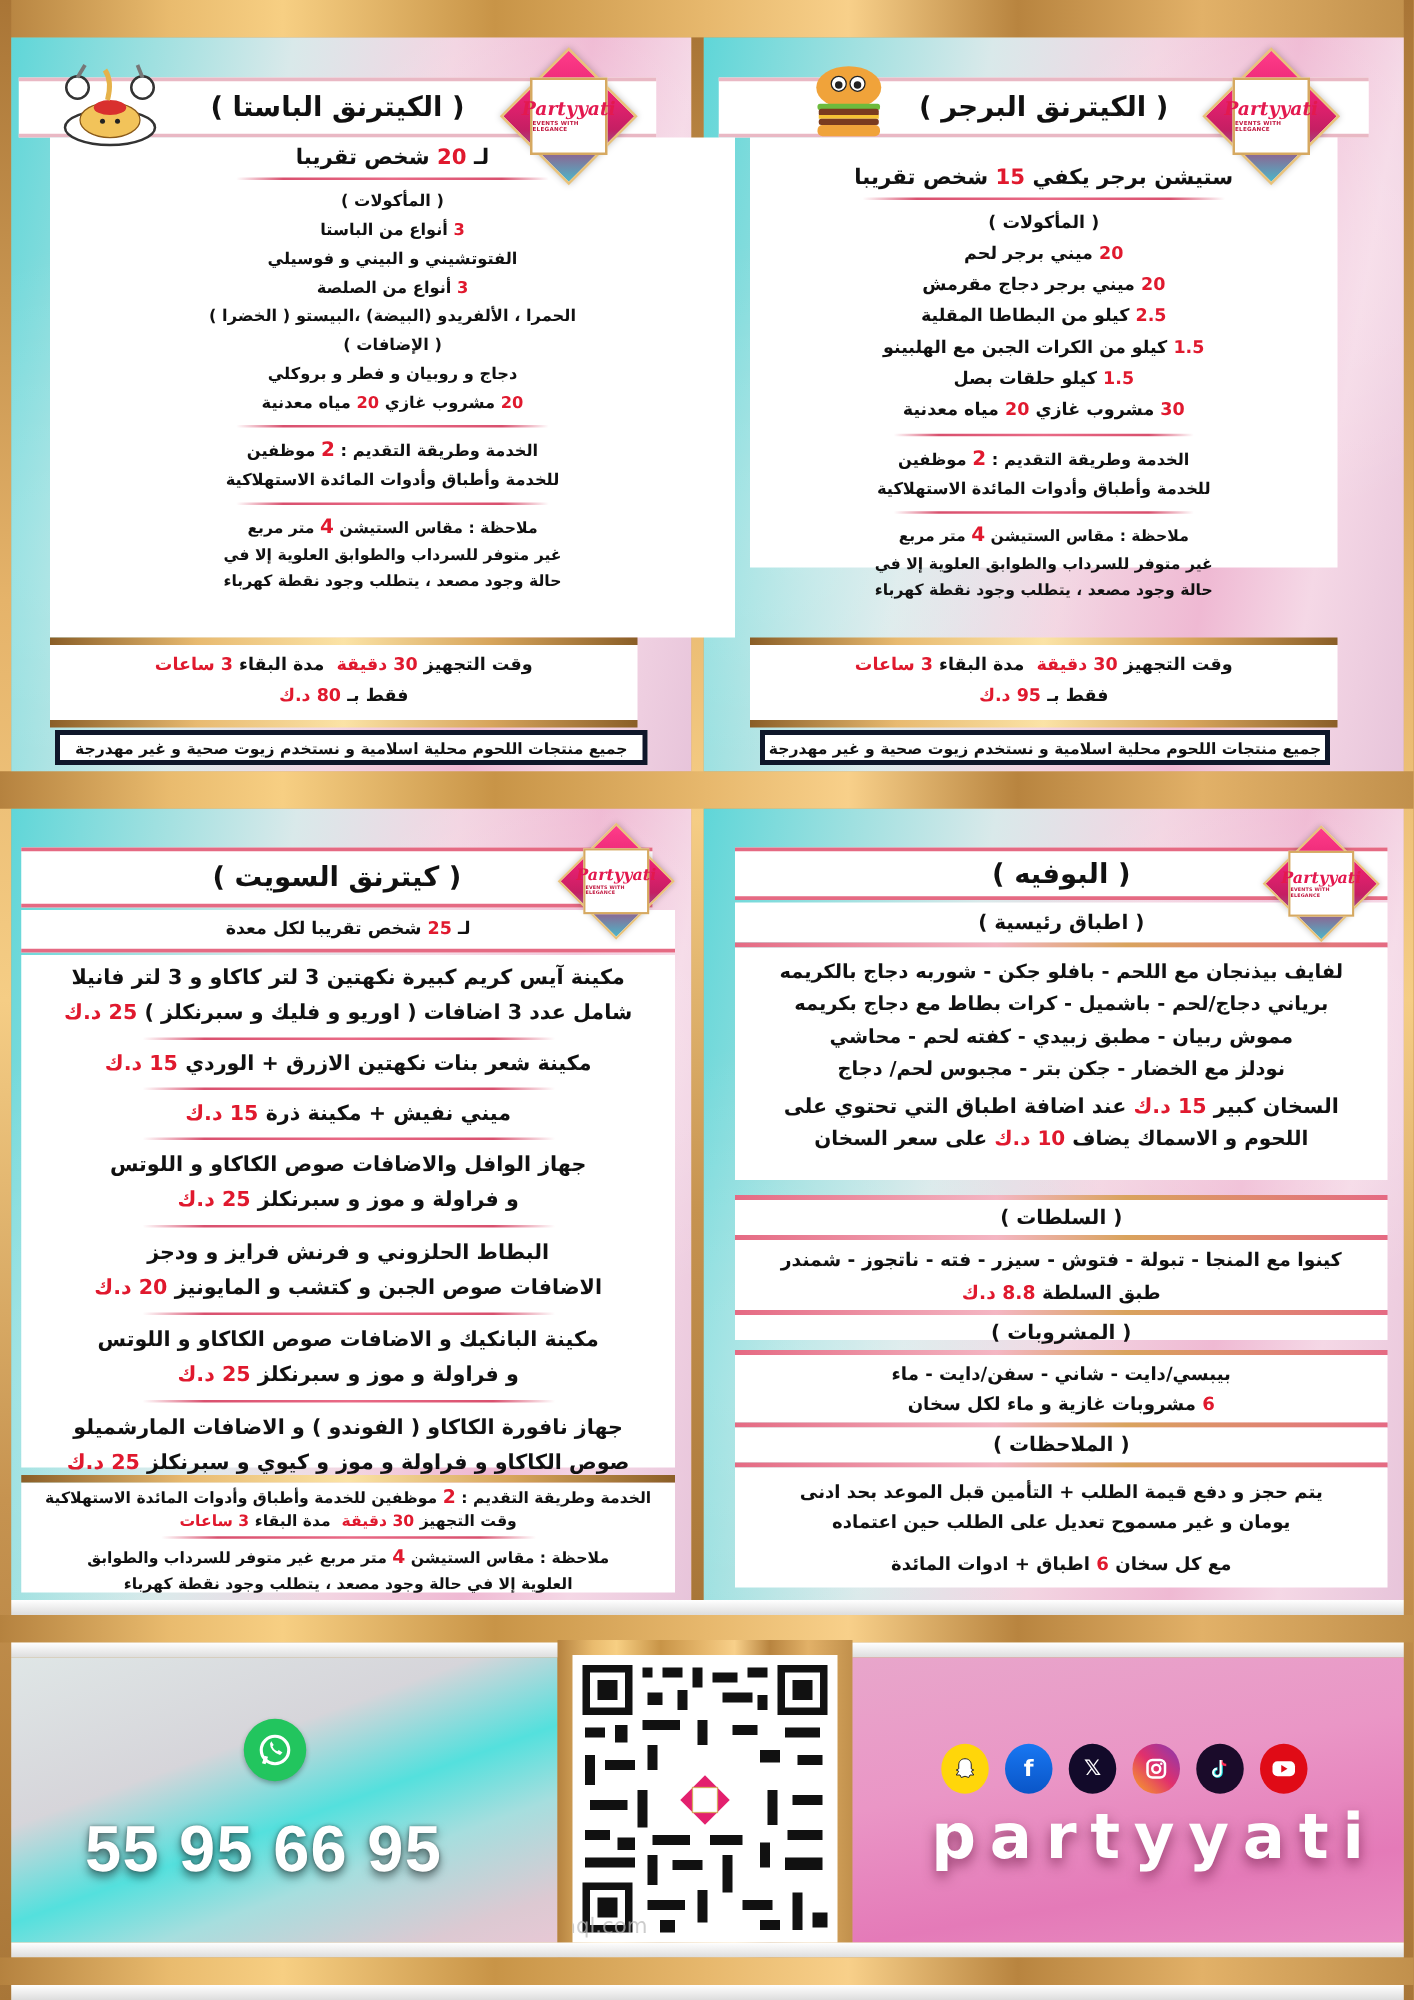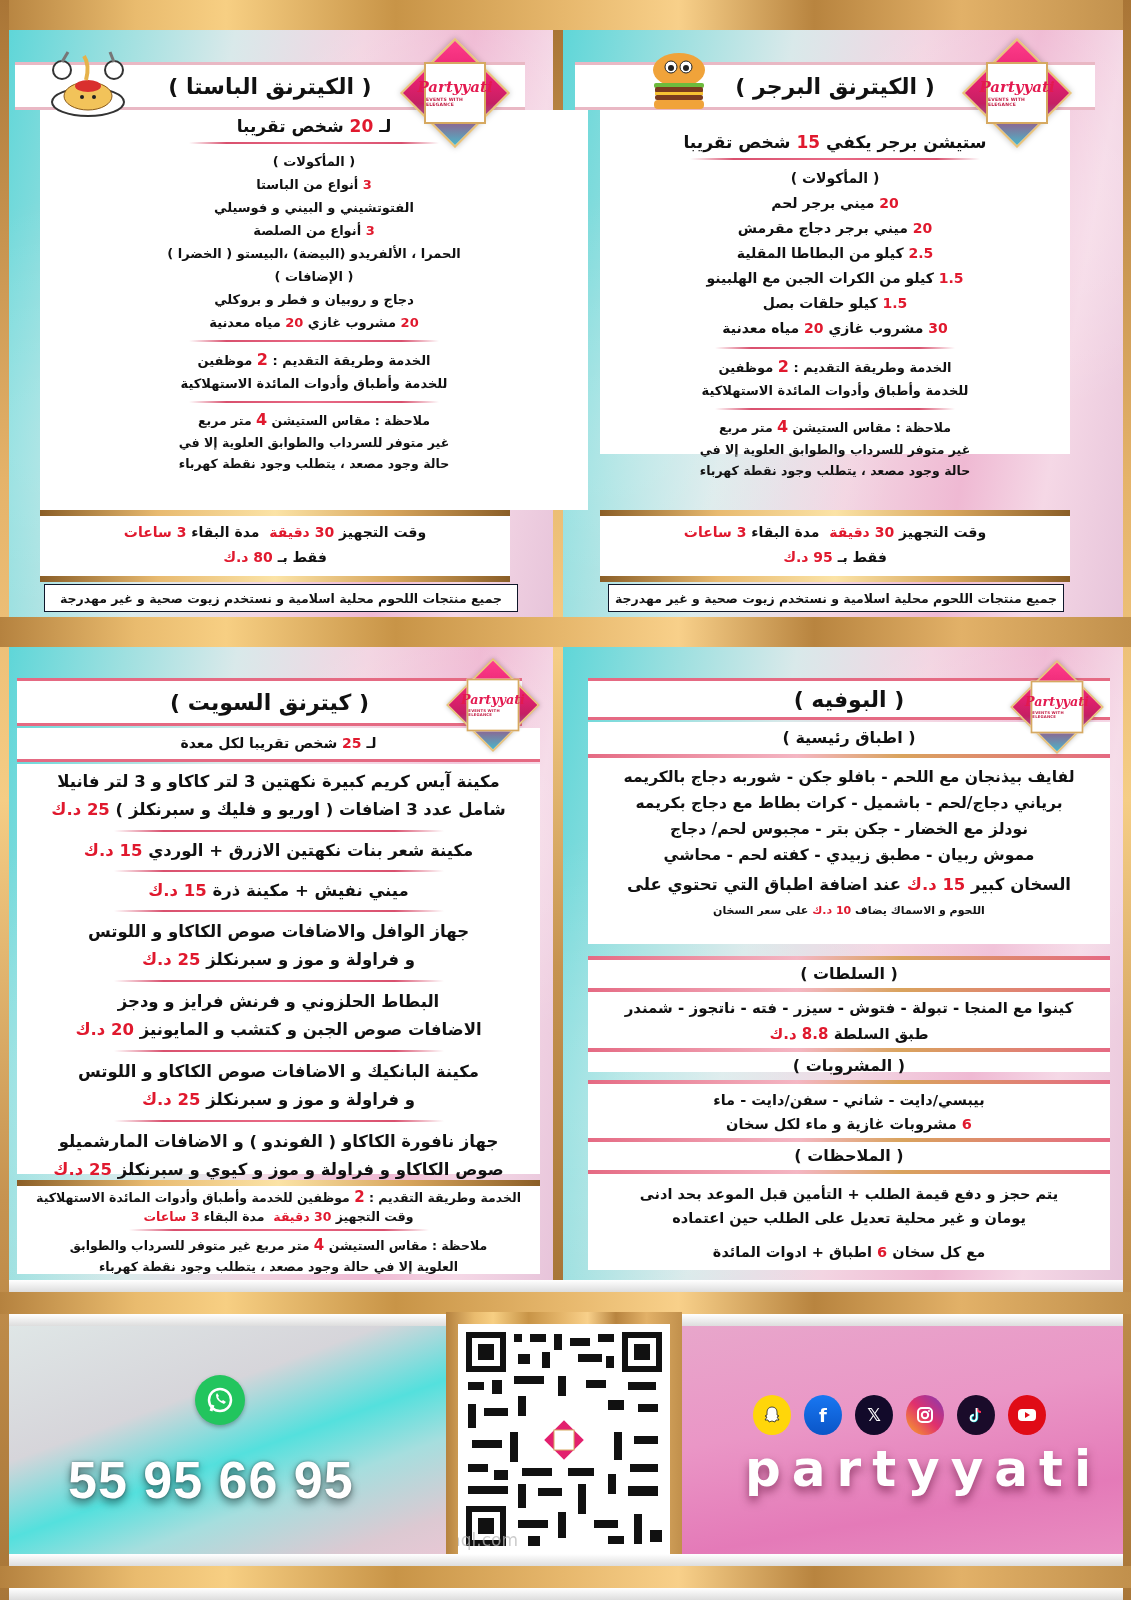--- a/index.html
+++ b/index.html
@@ -42,21 +42,21 @@
     display:flex;flex-direction:column;align-items:center;justify-content:center}
   .logo .brand{font-family:"DejaVu Serif",serif;font-style:italic;font-weight:bold;color:#e3194f;font-size:15px;line-height:1;direction:ltr}
   .logo .tag{font-size:4.5px;color:#c0173f;font-weight:bold;letter-spacing:.2px;direction:ltr;margin-top:2px}
 
   .line{text-align:center;font-weight:bold;white-space:nowrap}
   .c14{font-size:14px;line-height:25px}
   .c13{font-size:13px;line-height:23px}
   .c12{font-size:12.5px;line-height:21.5px}
 
   .bottom-note{position:absolute;background:#fff;z-index:2;display:flex;align-items:center;justify-content:center;font-weight:bold;font-size:12.5px;
-    border:1px solid #0f172a}
+    border:4px solid #0f172a}
 
   .mascot{position:absolute;z-index:6}
 
   
   .brow{position:absolute;left:0;right:0;background:#fff;text-align:center;font-weight:bold}
   .bsep{position:absolute;left:0;right:0;height:4px;background:linear-gradient(90deg,#e56a83,#f4b6c3 40%,#d9a35d 60%,#e56a83)}
 
   
   .footer-strip{position:absolute;height:12px;background:linear-gradient(180deg,#fff,#ddd)}
   .qr-box{position:absolute;left:446px;top:1312px;width:236px;height:254px;padding:12px}
@@ -199,45 +199,45 @@
         <div class="brand">Partyyati</div>
         <div class="tag">EVENTS WITH ELEGANCE</div>
       </div>
   </div>
   <div style="position:absolute;left:588px;top:722px;width:522px;height:548px;z-index:2">
     <div class="brow" style="top:0;height:32px;font-size:16px;line-height:32px">( اطباق رئيسية )</div>
     <div class="bsep" style="top:32px"></div>
     <div class="brow" style="top:36px;height:186px;padding-top:6px;font-size:15.5px;line-height:26px">
       <div>لفايف بيذنجان مع اللحم - بافلو جكن - شوربه دجاج بالكريمه</div>
       <div>برياني دجاج/لحم - باشميل - كرات بطاط مع دجاج بكريمه</div>
+      <div>مموش ربيان - مطبق زبيدي - كفته لحم - محاشي</div>
       <div>نودلز مع الخضار - جكن بتر - مجبوس لحم/ دجاج</div>
-      <div>مموش ربيان - مطبق زبيدي - كفته لحم - محاشي</div>
       <div style="font-size:16.5px;margin-top:4px"><span>السخان كبير</span> <span class="red">15 د.ك</span> <span>عند اضافة اطباق التي تحتوي على</span></div>
-      <div style="font-size:11px"><span>اللحوم و الاسماك يضاف</span> <span class="red">10 د.ك</span> <span>على سعر السخان</span></div>
+      <div style="font-size:16px"><span>اللحوم و الاسماك يضاف</span> <span class="red">10 د.ك</span> <span>على سعر السخان</span></div>
     </div>
     <div class="bsep" style="top:234px"></div>
     <div class="brow" style="top:238px;height:28px;font-size:16px;line-height:28px">( السلطات )</div>
     <div class="bsep" style="top:266px"></div>
     <div class="brow" style="top:270px;height:56px;font-size:15px;line-height:26px;padding-top:3px">
       <div>كينوا مع المنجا - تبولة - فتوش - سيزر - فته - ناتجوز - شمندر</div>
       <div><span>طبق السلطة</span> <span class="red">8.8 د.ك</span></div>
     </div>
     <div class="bsep" style="top:326px"></div>
     <div class="brow" style="top:330px;height:20px;font-size:16px;line-height:28px">( المشروبات )</div>
     <div class="bsep" style="top:358px"></div>
     <div class="brow" style="top:362px;height:54px;font-size:14.5px;line-height:24px;padding-top:4px">
       <div>بيبسي/دايت - شاني - سفن/دايت - ماء</div>
       <div><span class="red">6</span> <span>مشروبات غازية  و ماء لكل سخان</span></div>
     </div>
     <div class="bsep" style="top:416px"></div>
     <div class="brow" style="top:420px;height:28px;font-size:16px;line-height:28px">( الملاحظات )</div>
     <div class="bsep" style="top:448px"></div>
     <div class="brow" style="top:452px;height:96px;font-size:14.5px;line-height:24px;padding-top:8px">
       <div>يتم حجز و دفع قيمة الطلب + التأمين قبل الموعد بحد ادنى</div>
-      <div>يومان و غير محلية تعديل على الطلب حين اعتماده</div>
+      <div>يومان و غير مسموح تعديل على الطلب حين اعتماده</div>
       <div style="margin-top:10px"><span>مع كل سخان</span> <span class="red">6</span> <span>اطباق + ادوات المائدة</span></div>
     </div>
   </div>
 </section>
 
 <section>
   <div class="panel" style="left:9px;top:647px;width:544px;height:633px"></div>
   <div class="title-bar" style="left:17px;top:678px;width:505px;height:48px;border-color:#e56a83">
     <span>( كيترنق السويت )</span>
   </div>

